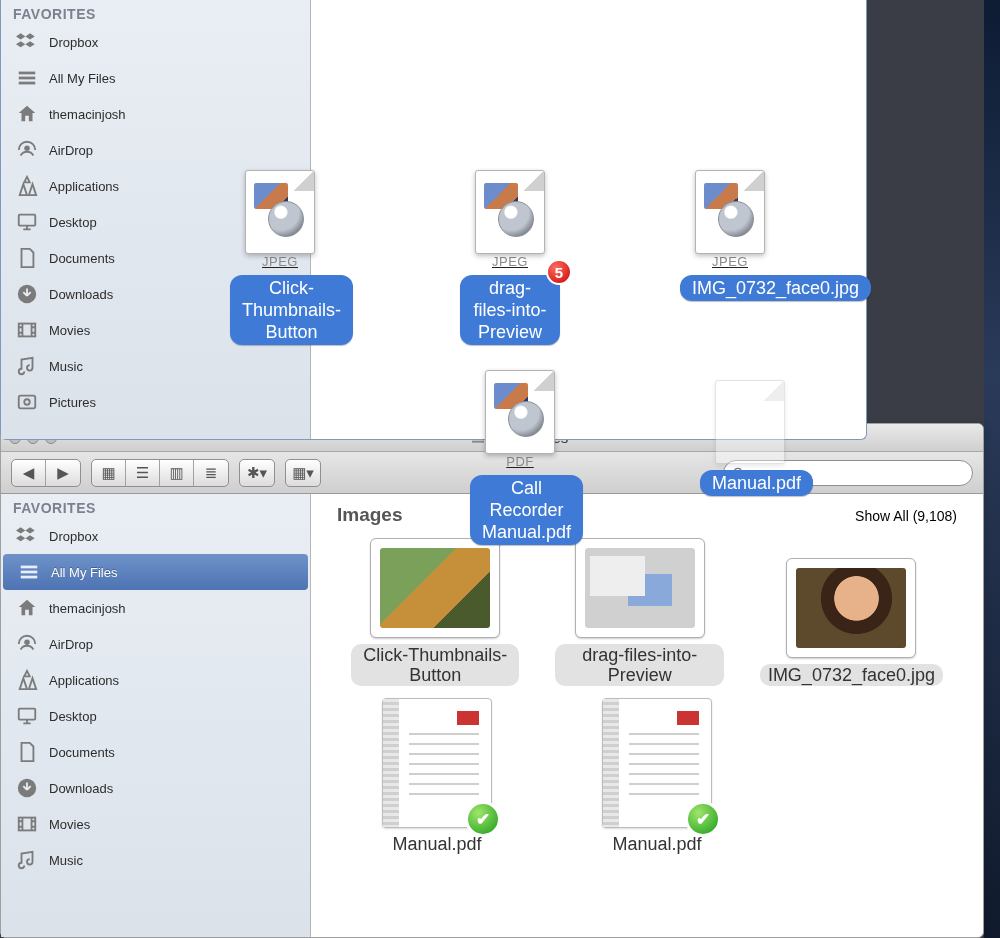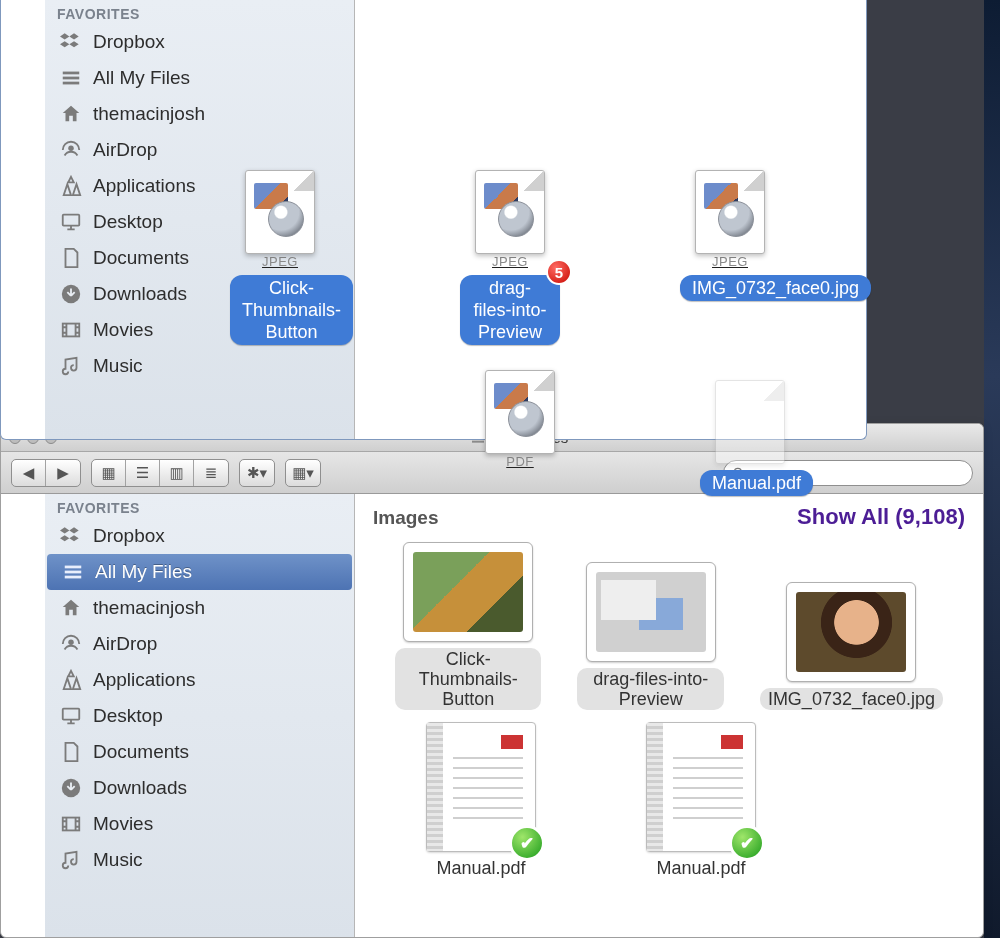--- a/index.html
+++ b/index.html
@@ -40,41 +40,40 @@
 .seg span { width:34px;height:26px;display:flex;align-items:center;justify-content:center;border-right:1px solid #a2a2a2;font-size:15px;color:#555; }
 .seg span:last-child{border-right:none;}
 .search { flex:1; max-width:250px; height:26px; border:1px solid #8f8f8f; border-radius:13px; background:#fff; display:flex; align-items:center; padding:0 8px; color:#777; font-size:14px; gap:5px;}
 .search svg{width:14px;height:14px;fill:#777;}
 
 .sidebar {
   width: 310px;
   background: linear-gradient(#e9eef4,#dbe2ea);
   border-right:1px solid #b6b6b6;
   padding: 2px 0 10px 0;
-  margin-left: 44px;
 }
 .win-top .body, .win-bottom .body { display:flex; height:calc(100% - 0px); }
 .win-bottom .body { height: calc(100% - 70px); }
 .win-top .body { height:100%; }
 
 .side-header { font-size:14px; font-weight:bold; color:#7a828d; letter-spacing:.5px; padding:4px 12px 2px; }
-.side-item { display:flex; align-items:center; gap:10px; padding:6px 14px; font-size:19px; color:#2d2d2d; border-radius:4px;}
+.side-item { display:flex; align-items:center; gap:10px; padding:6px 14px; font-size:13px; color:#2d2d2d; border-radius:4px;}
 .side-item.selected { background: linear-gradient(#6f92c8,#4d73b3); color:#fff; margin:0 2px; text-shadow:0 -1px 0 rgba(0,0,0,.3);}
 .side-item .sicon { width:24px;height:24px;display:flex;align-items:center;justify-content:center;color:#7b7b7b; }
 .side-item.selected .sicon{ color:#e8eefc;}
 .sicon svg{width:22px;height:22px;fill:currentColor;}
 
 .content { flex:1; position:relative; overflow:hidden;}
 .section-hdr {
   display:flex; align-items:baseline; justify-content:space-between;
-  padding: 10px 18px 6px; font-size:19px; font-weight:bold; color:#555;
+  padding: 10px 26px 6px; font-size:19px; font-weight:bold; color:#555;
   border-top:1px solid #d7d7d7;
 }
 .section-hdr:first-child{border-top:none;}
-.section-hdr .showall{ font-weight:bold; font-size:22px; color:#4c1d95; }
+.section-hdr .showall{ font-weight:normal; font-size:14px; color:#000000; }
 
 .thumbs { display:flex; gap:36px; padding:6px 40px 8px; align-items:flex-end;}
 .thumb { width:190px; display:flex; flex-direction:column; align-items:center; }
 .thumb .frame{
   width:130px;height:100px;border:1px solid #b0b0b0;border-radius:6px;background:#fff;
   box-shadow:0 1px 2px rgba(0,0,0,.2);
   display:flex;align-items:center;justify-content:center;
   overflow:hidden;
 }
 .thumb .frame .img{ width:110px;height:80px;border-radius:3px;
@@ -417,20 +416,29 @@
           <span>Movies</span>
         </div>
         <div class="side-item">
           <span class="sicon">
             <svg viewBox="0 0 24 24">
               <path d="M9 18a3 3 0 1 1-3-3V5l12-2v11a3 3 0 1 1-3-3" fill="none" stroke="currentColor" stroke-width="2"></path>
             </svg>
           </span>
           <span>Music</span>
         </div>
+        <div class="side-item">
+          <span class="sicon">
+            <svg viewBox="0 0 24 24">
+              <rect x="3" y="5" width="18" height="14" rx="2" fill="none" stroke="currentColor" stroke-width="2"></rect>
+              <circle cx="12" cy="12" r="3" fill="none" stroke="currentColor" stroke-width="2"></circle>
+            </svg>
+          </span>
+          <span>Pictures</span>
+        </div>
       </div>
     <div class="content"></div>
   </div>
 </div>
 
 <div class="drag-layer" id="drag">
     <div class="dicon" style="left: 40px; top: 230px;"><div class="page">
         <div class="thumb-mini"></div>
         <div class="badge"></div>
       </div><div class="ftype">JPEG</div><div style="position:relative;display:inline-block"><span class="dlabel">Click-Thumbnails-Button</span></div></div>
@@ -438,15 +446,15 @@
         <div class="thumb-mini"></div>
         <div class="badge"></div>
       </div><div class="ftype">JPEG</div><div style="position:relative;display:inline-block"><span class="dlabel">drag-files-into-Preview</span><div class="countbadge">5</div></div></div>
     <div class="dicon" style="left: 490px; top: 230px;"><div class="page">
         <div class="thumb-mini"></div>
         <div class="badge"></div>
       </div><div class="ftype">JPEG</div><div style="position:relative;display:inline-block"><span class="dlabel">IMG_0732_face0.jpg</span></div></div>
     <div class="dicon" style="left: 280px; top: 430px;"><div class="page">
         <div class="thumb-mini"></div>
         <div class="badge"></div>
-      </div><div class="ftype">PDF</div></div>
+      </div><div class="ftype">PDF</div><div style="position:relative;display:inline-block"><span class="dlabel">Call Recorder Manual.pdf</span></div></div>
     <div class="dicon" style="left: 510px; top: 440px;"><div class="page" style="opacity:.35"></div><div style="position:relative;display:inline-block"><span class="dlabel">Manual.pdf</span></div></div>
   </div>
 
 </body></html>

